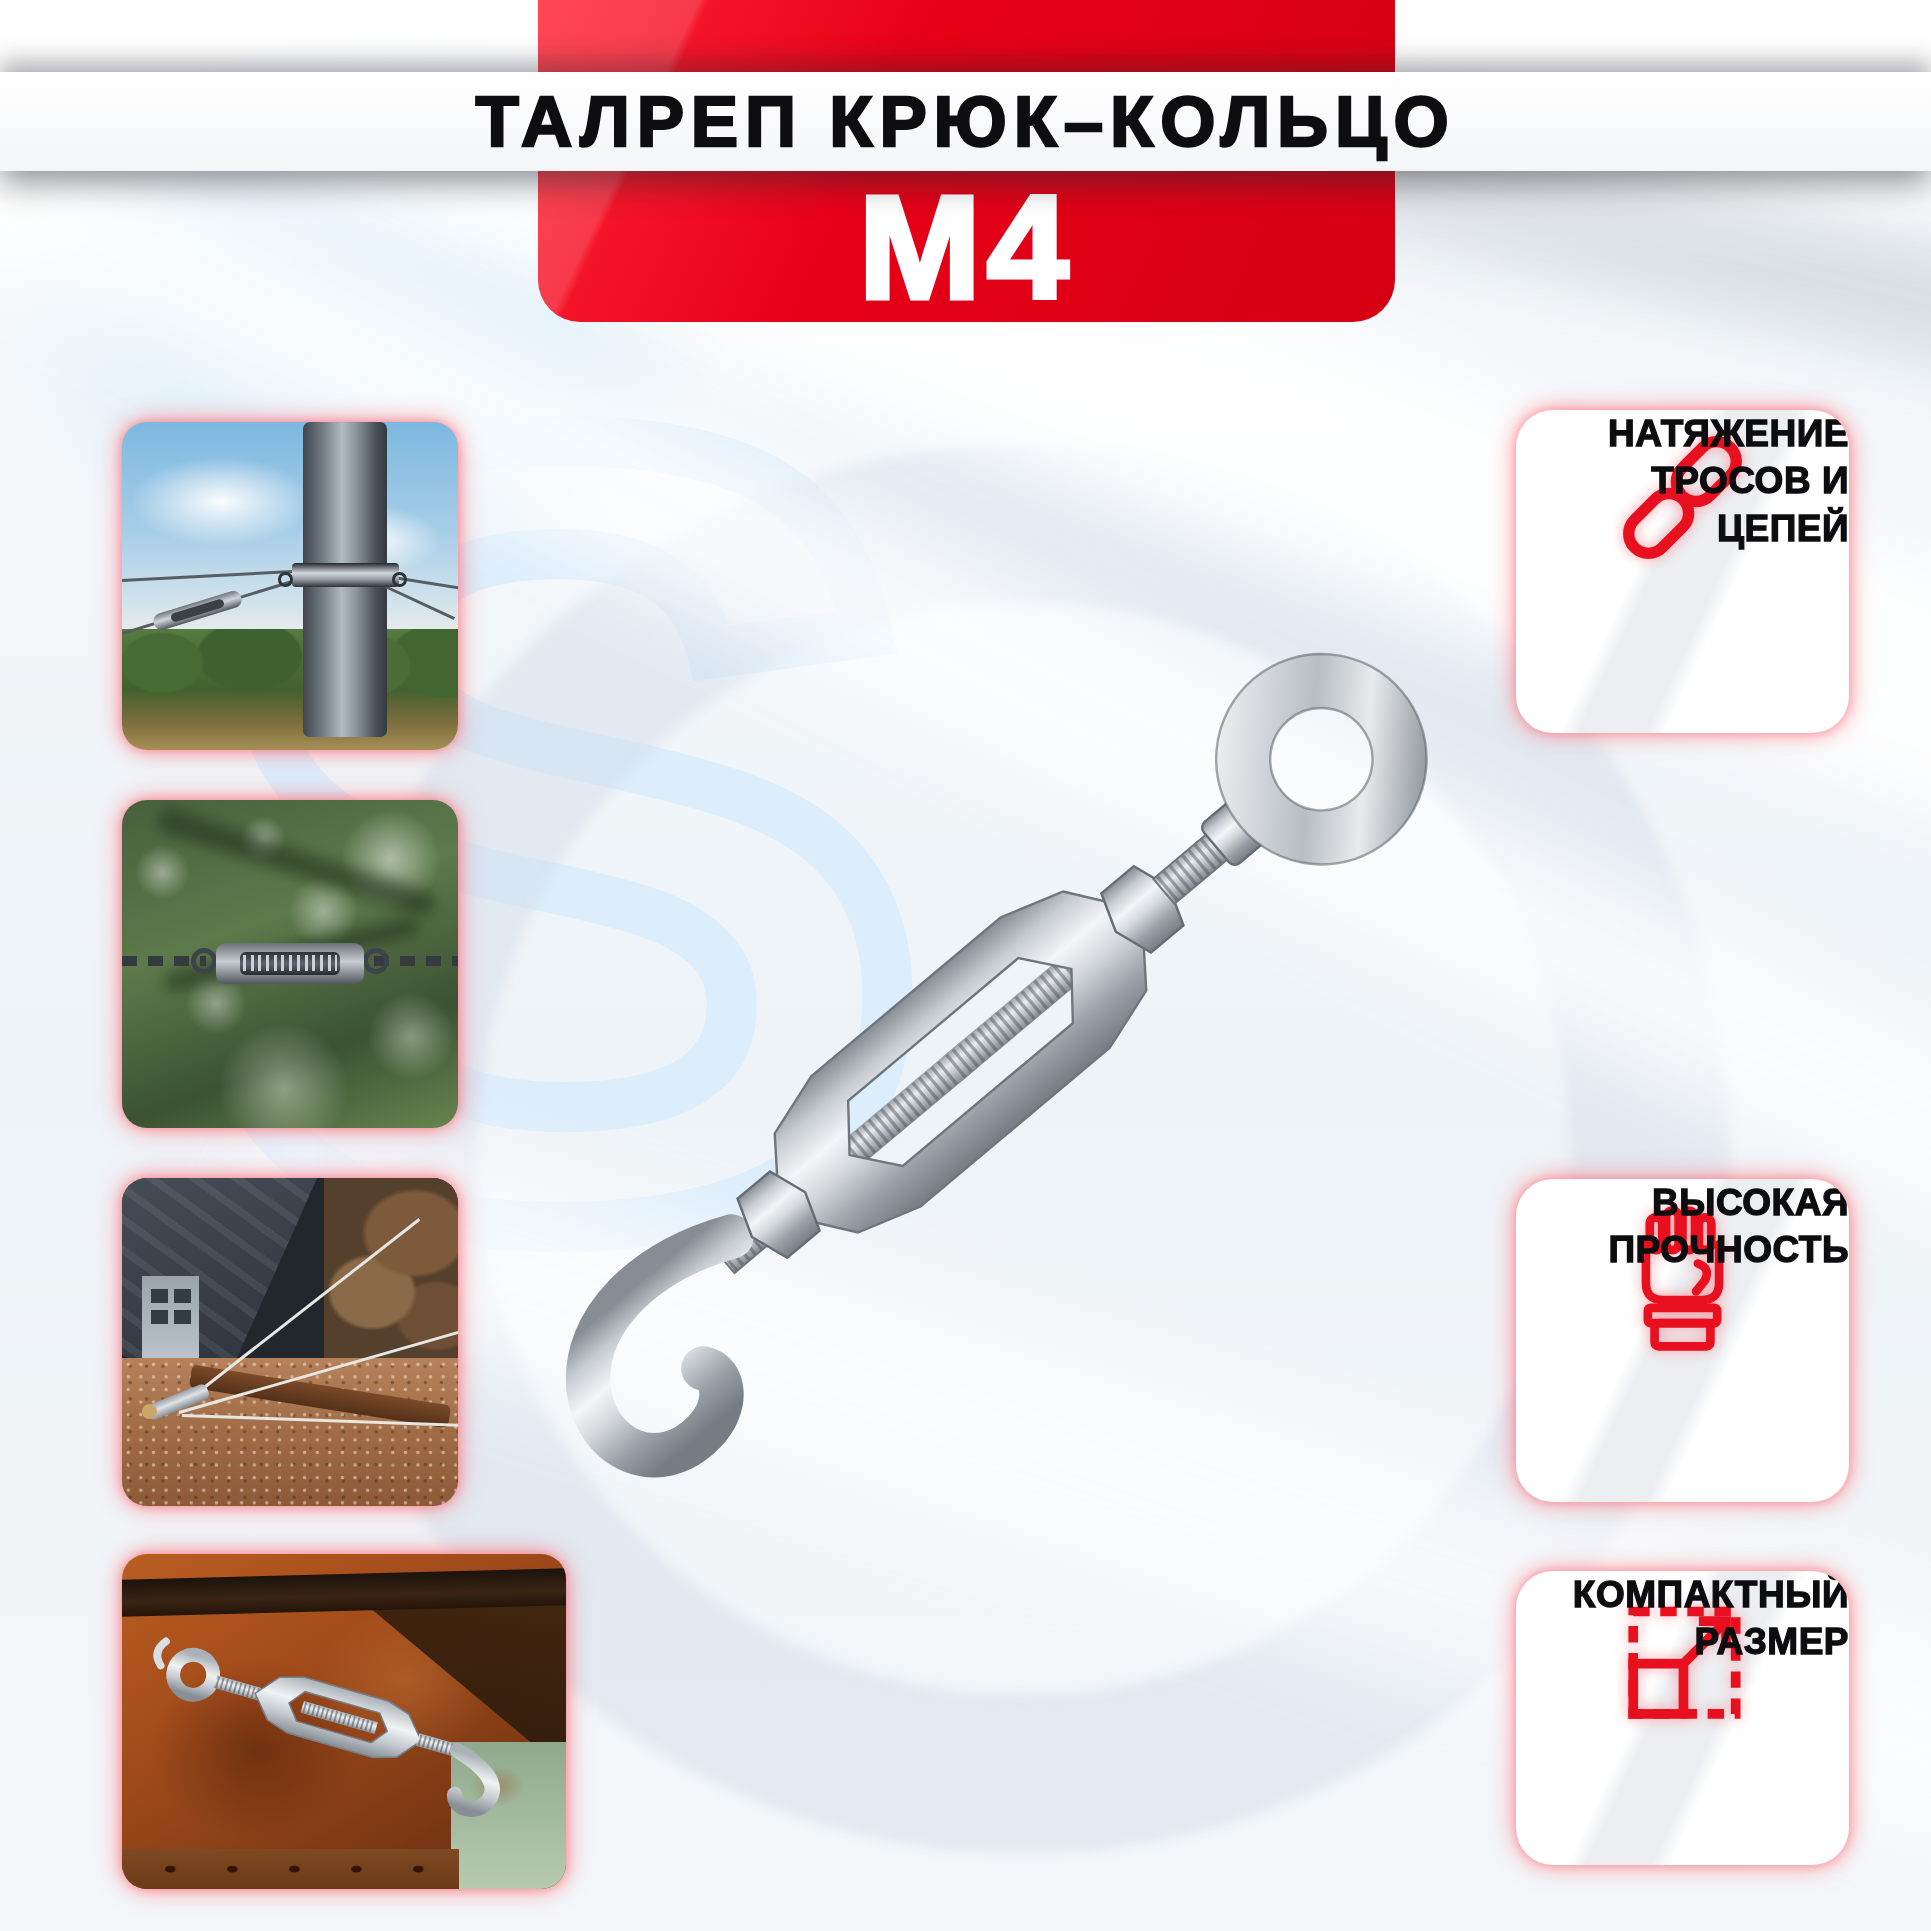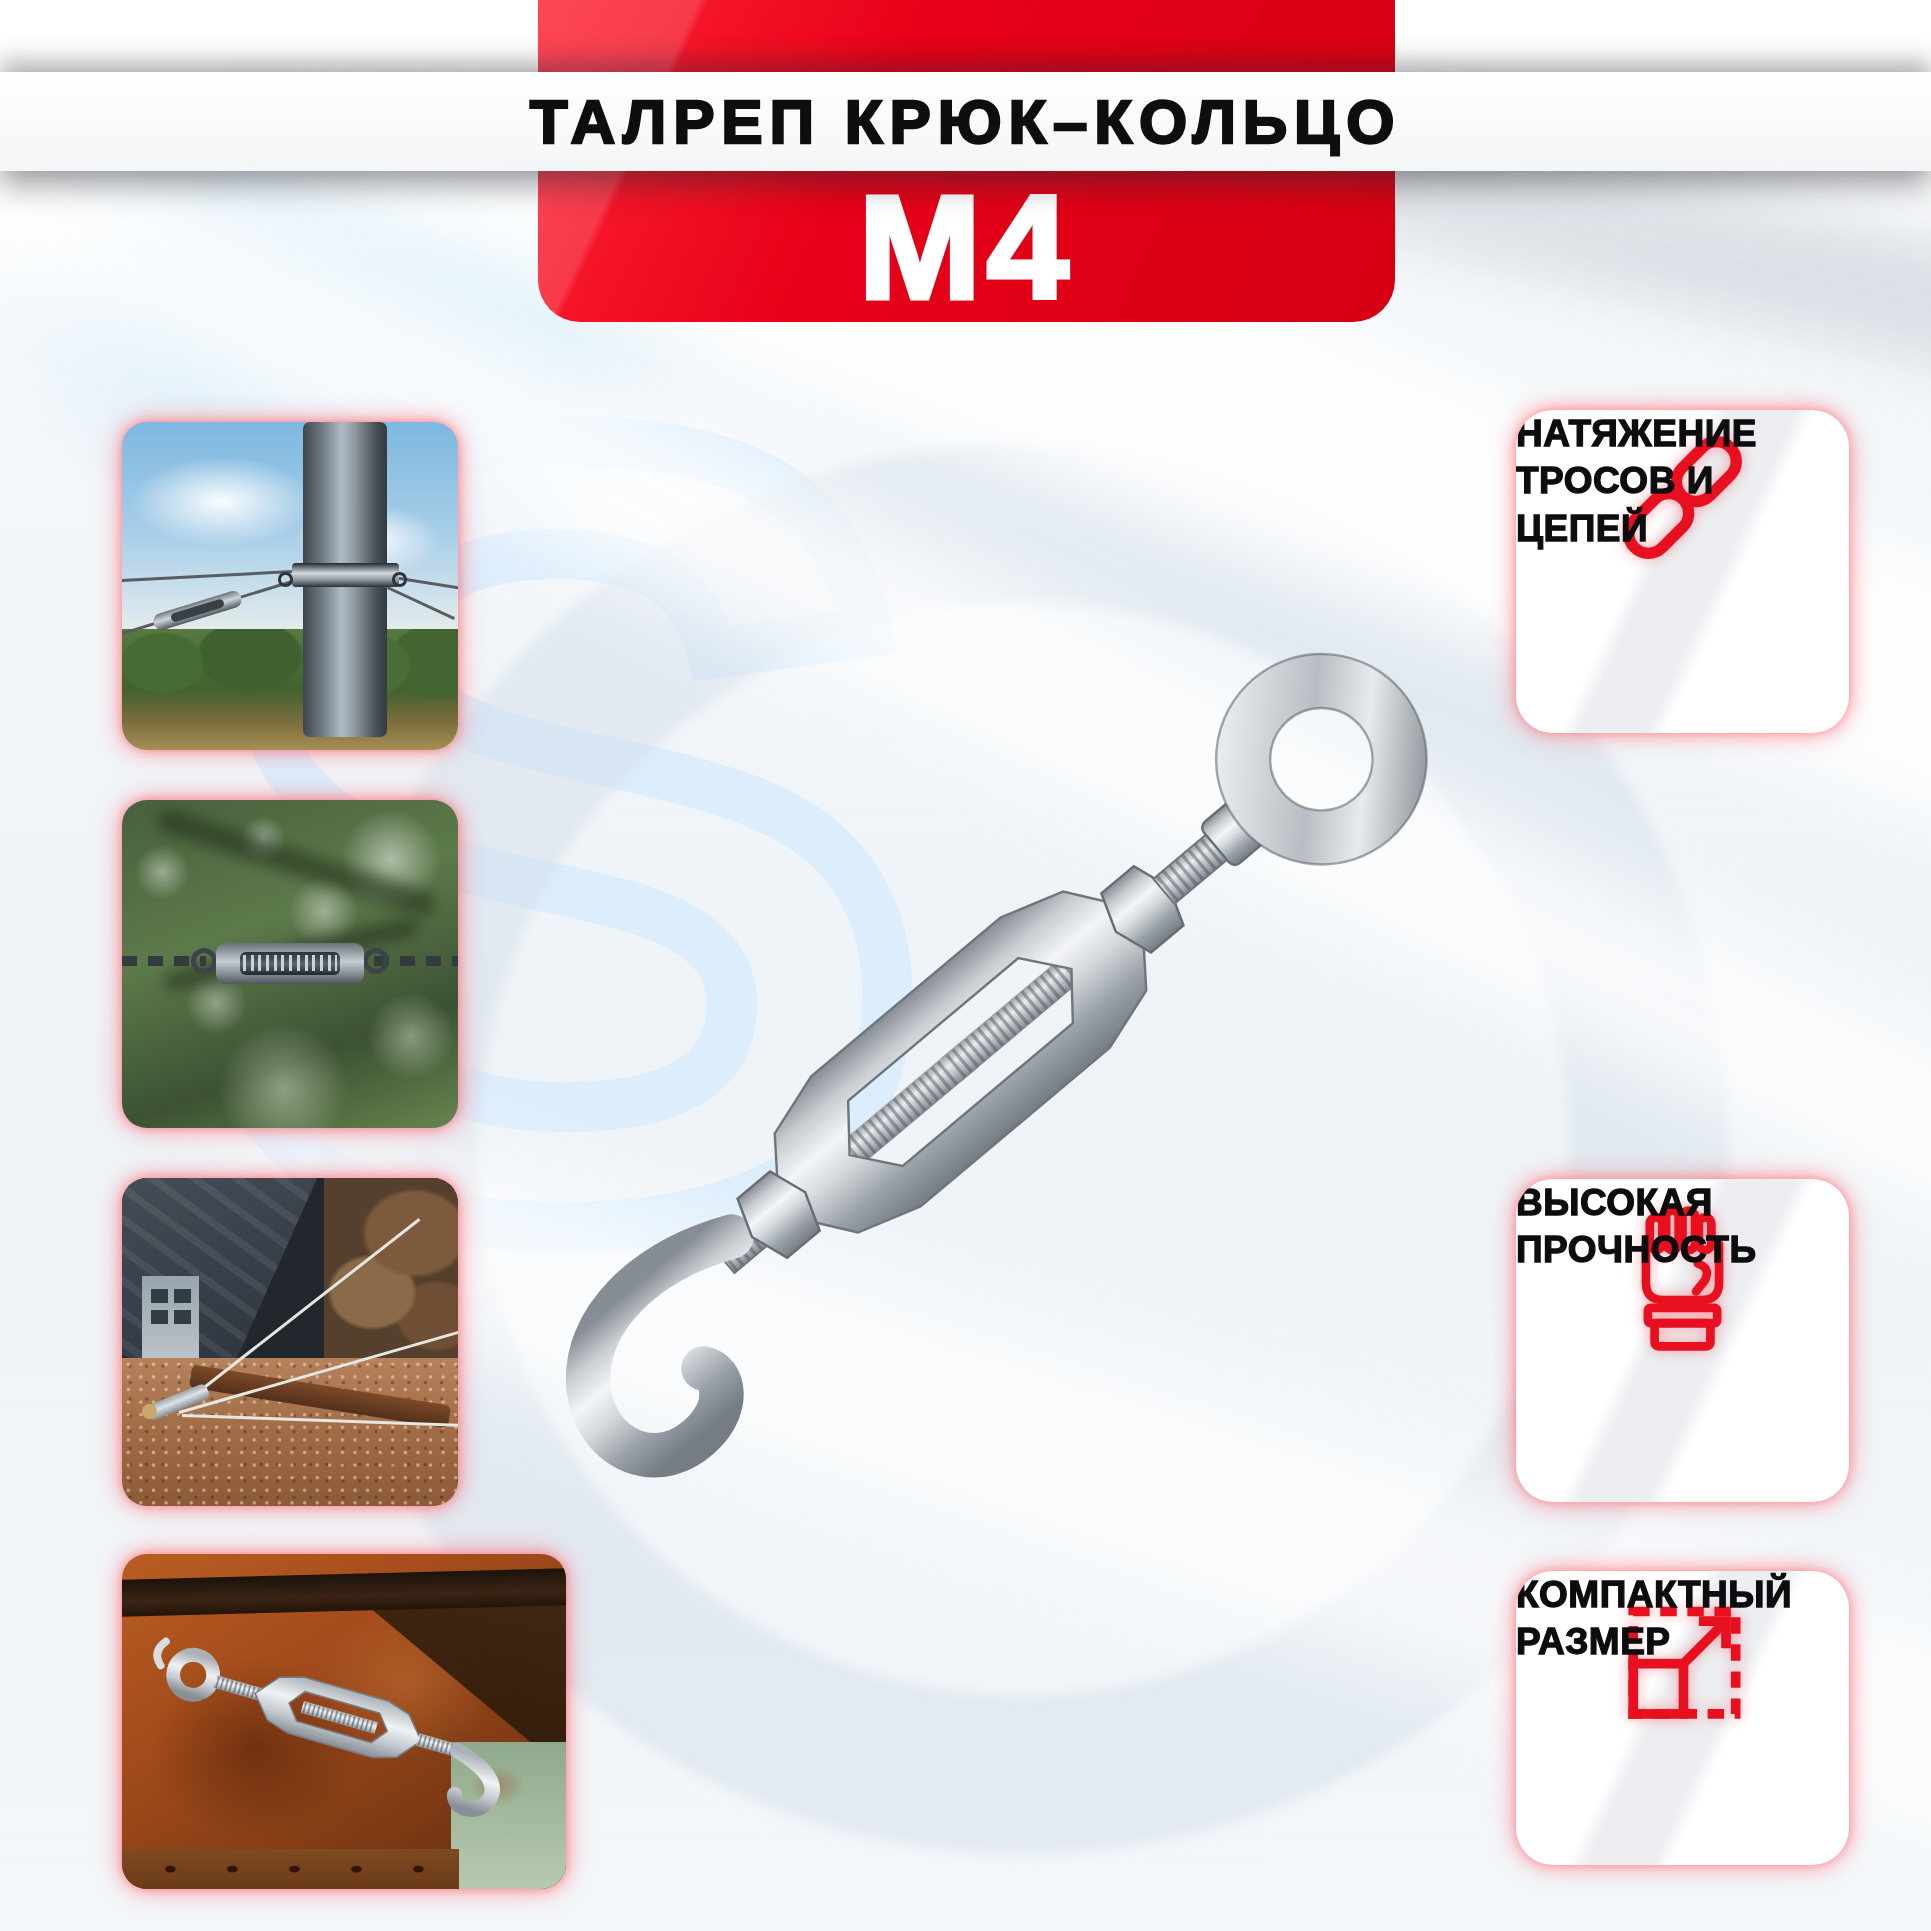--- a/index.html
+++ b/index.html
@@ -24,21 +24,21 @@
   .red-block{left:538px;top:0;width:857px;height:322px;border-radius:0 0 42px 42px;
     background:linear-gradient(115deg,#ff2334 0%,#e60017 40%,#d60013 100%);}
   .red-block::before{content:"";position:absolute;inset:0;border-radius:inherit;
     background:linear-gradient(115deg,rgba(255,255,255,.16) 0 16%,transparent 17%);}
   .size-label{left:0;right:0;top:180px;height:142px;line-height:135px;text-align:center;
     color:#fff;font-size:147px;font-weight:700;letter-spacing:5.8px;-webkit-text-stroke:4.8px #ffffff;}
   .title-band{left:0;right:0;top:72px;height:99px;
     background:linear-gradient(180deg,#ffffff 0%,#f4f5f7 100%);
     box-shadow:0 15.4px 29px rgba(40,44,52,.45),0 -12.6px 23px rgba(40,44,52,.30);
     display:flex;align-items:center;justify-content:center;}
-  .title-band .title{position:static;color:#0e0e10;font-size:62px;font-weight:700;
+  .title-band .title{position:static;color:#0e0e10;font-size:71px;font-weight:700;
     letter-spacing:6.8px;-webkit-text-stroke:2.4px #0e0e10;white-space:nowrap;text-align:center;}
 
   
   .photo{left:82px;width:336px;height:328px;border-radius:25px;overflow:hidden;background:#b9c3c9;
     box-shadow:0 0 25px rgba(255,104,114,.78),0 0 8.7px rgba(255,104,114,.5);}
   .photo1{top:406px;} .photo2{top:784px;} .photo3{top:1162px;}
   .photo4{top:1538px;width:444px;height:335px;}
 
   
   .p1-sky{inset:0;background:linear-gradient(180deg,#7db8e0 0%,#a9cfe8 35%,#d2e3ec 55%,#e7ecea 64%,#e9ece6 100%);}
@@ -138,21 +138,21 @@
   .card{left:1516px;width:333px;height:323px;border-radius:37px;background:#fff;overflow:hidden;
     box-shadow:0 0 25px rgba(255,104,114,.75),0 0 8.7px rgba(255,104,114,.45);
     display:flex;flex-direction:column;align-items:center;}
   .card::before{content:"";position:absolute;inset:0;border-radius:inherit;
     background:linear-gradient(115deg,transparent 40%,rgba(223,227,232,.6) 44% 58%,transparent 62%);}
   .card1{top:410px;} .card2{top:795px;} .card3{top:1179px;} .card4{top:1571px;height:294px;}
   .card .icon{position:relative;margin-top:25px;width:154px;height:145px;flex:0 0 auto;
     display:flex;align-items:center;justify-content:center;filter:drop-shadow(0 0 6.8px rgba(255,60,70,.45));}
   .card .icon svg{position:static;}
   .card .label{position:relative;margin-top:auto;margin-bottom:27px;width:100%;
-    text-align:left;white-space:pre-line;color:#0d0d0f;font-size:37px;line-height:1.28;
+    text-align:right;white-space:pre-line;color:#0d0d0f;font-size:37px;line-height:1.28;
     font-weight:700;letter-spacing:0.5px;-webkit-text-stroke:1.3px #0d0d0f;}
   .card1 .icon{margin-top:15.4px;}
   .zn-wrap{position:relative;width:127px;height:127px;}
   .zn-num{right:-7.7px;top:-13.5px;font-size:39px;font-weight:700;color:#e8101e;background:#fff;
     padding:1.9px 4.8px;line-height:1;-webkit-text-stroke:1.4px #e8101e;}
   .zn-sym{left:17.4px;bottom:13.5px;font-size:58px;font-weight:700;color:#e8101e;line-height:1;
     -webkit-text-stroke:1.9px #e8101e;}
 </style>
 </head>
 <body>

